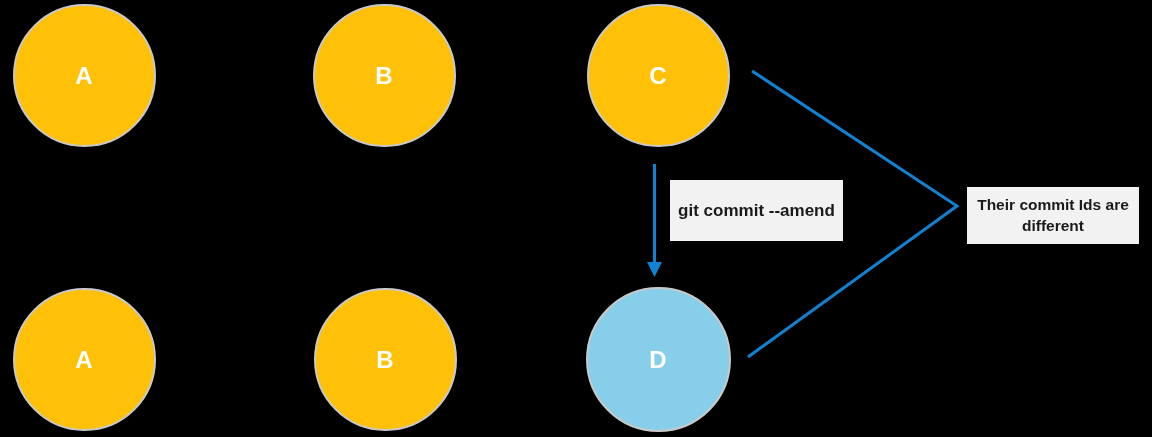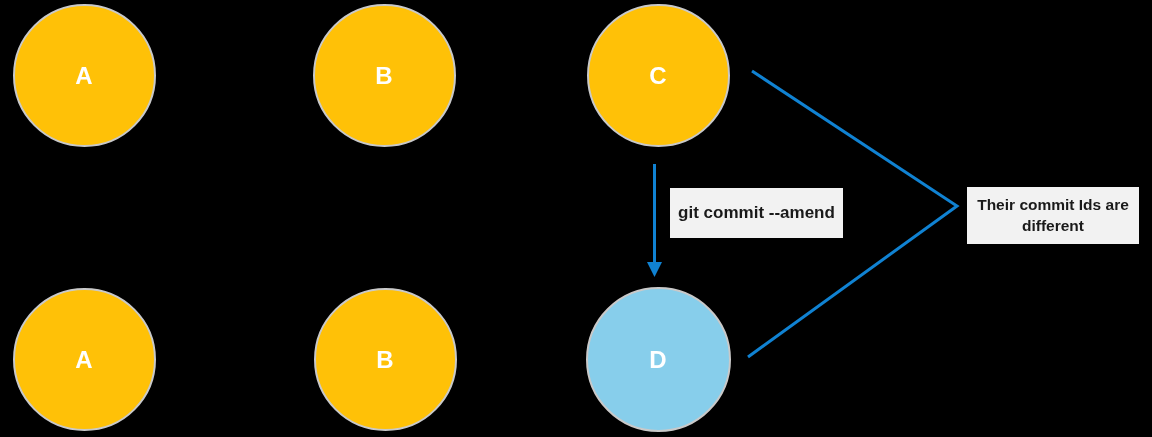--- a/index.html
+++ b/index.html
@@ -63,23 +63,23 @@
     color: var(--callout-text, #1A1A1A);
     font-weight: 700;
     display: flex;
     align-items: center;
     justify-content: center;
     text-align: center;
     box-sizing: border-box;
   }
   .callout-amend {
     left: 670px;
-    top: 188px;
+    top: 180px;
     width: 173px;
-    height: 50px;
+    height: 61px;
     font-size: 17px;
   }
   .callout-ids {
     left: 967px;
     top: 187px;
     width: 172px;
     height: 57px;
     font-size: 15.5px;
     line-height: 1.3;
     padding: 0 10px;

